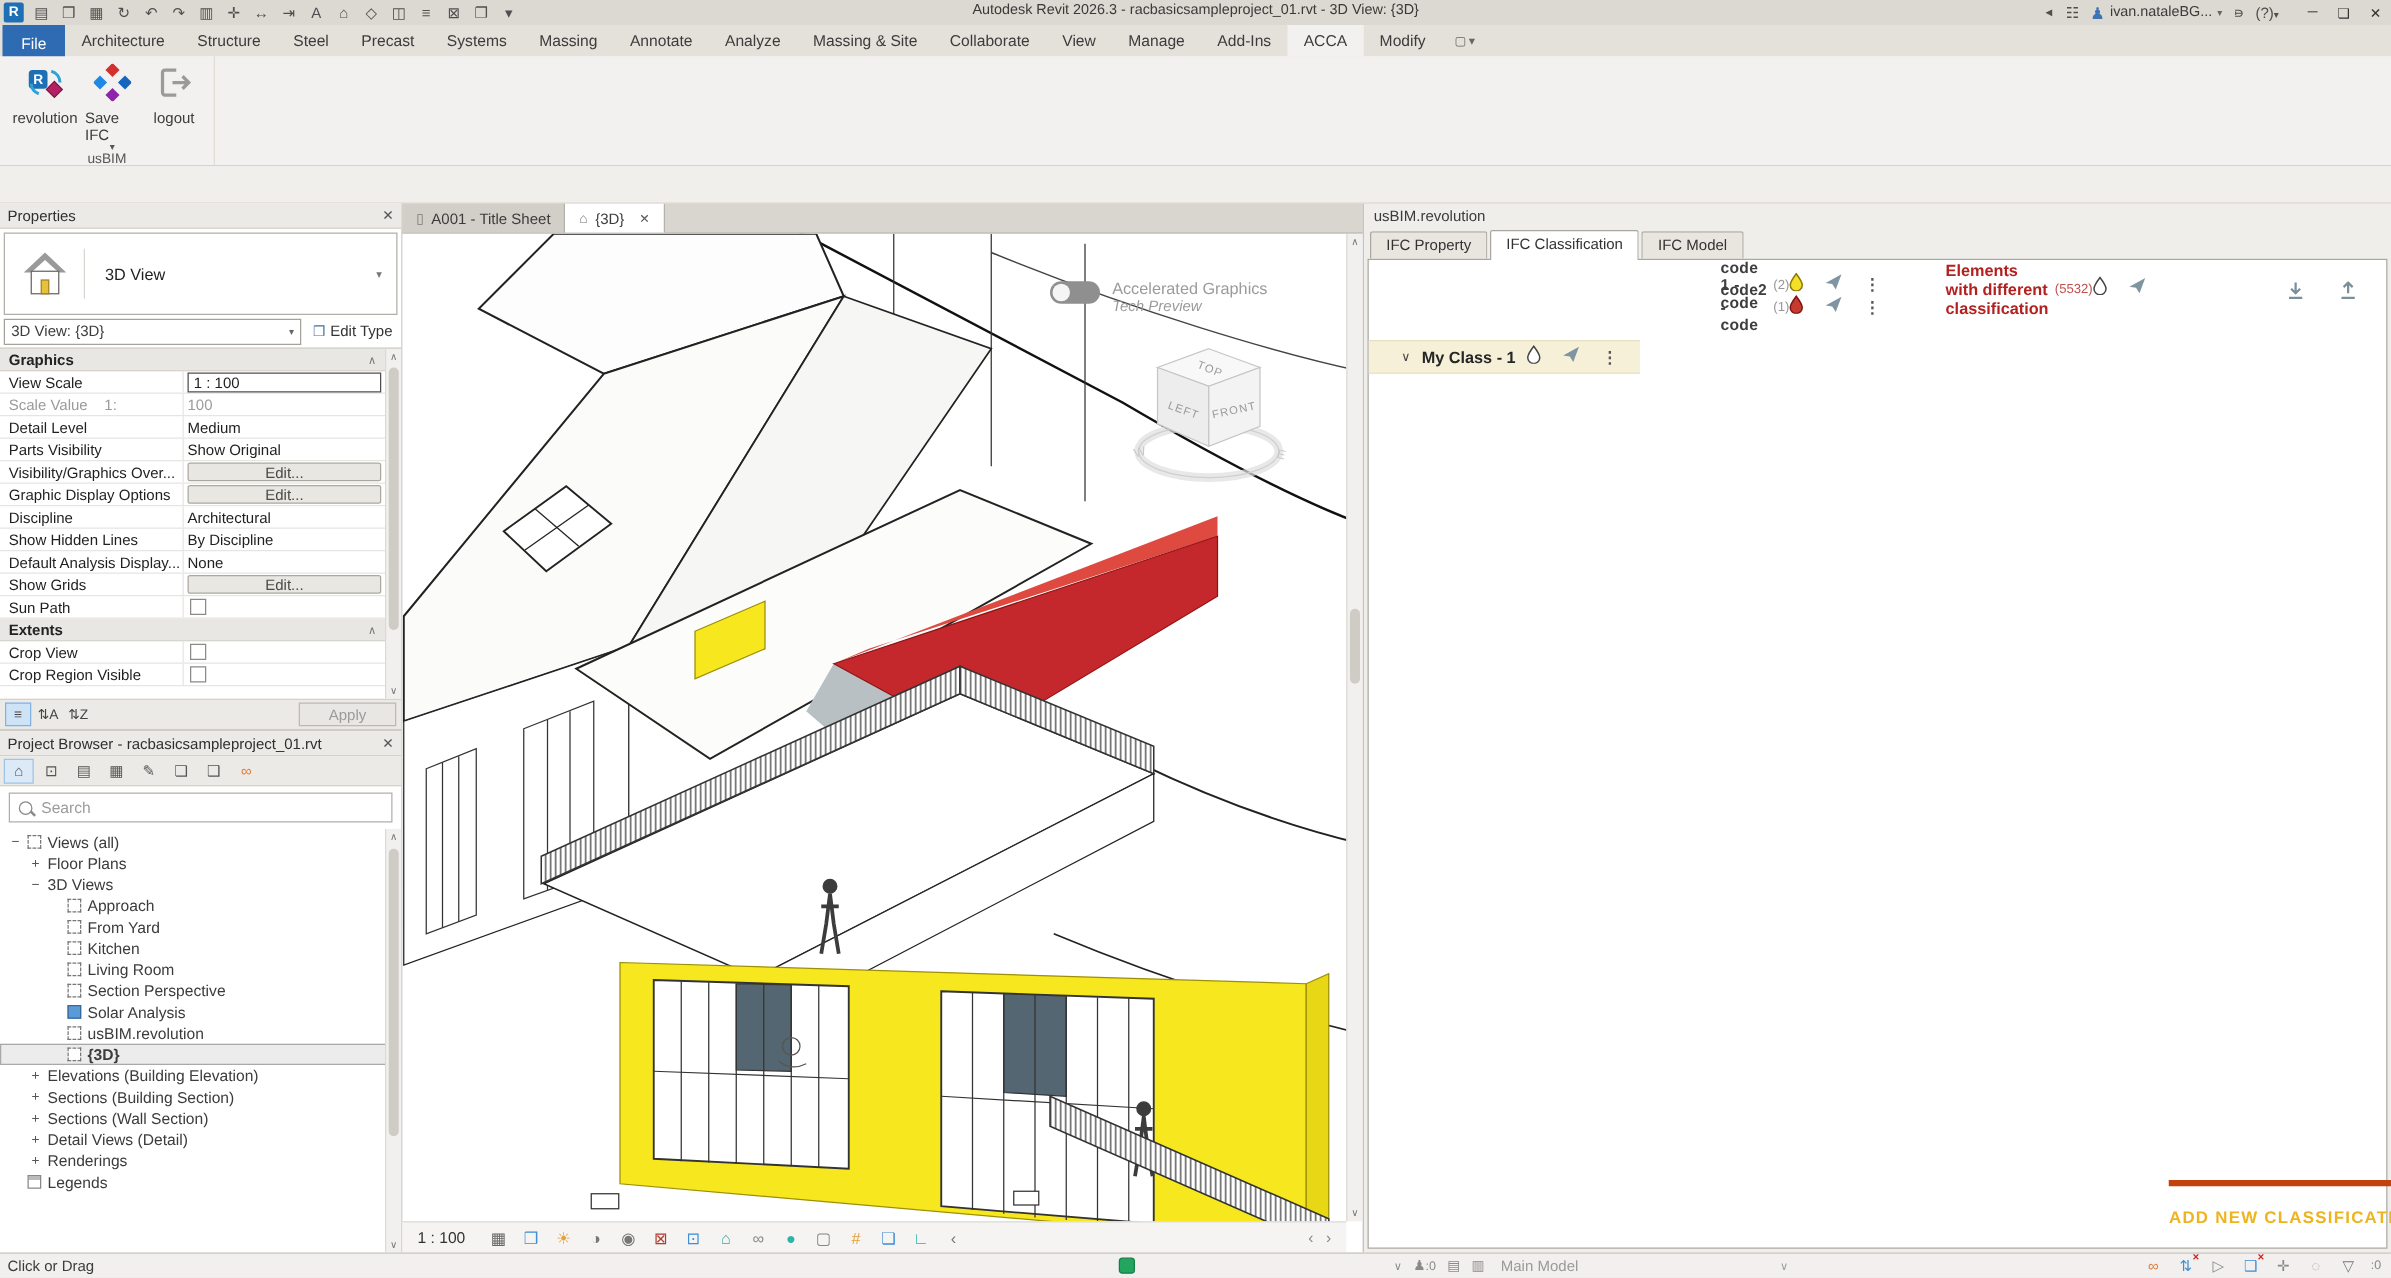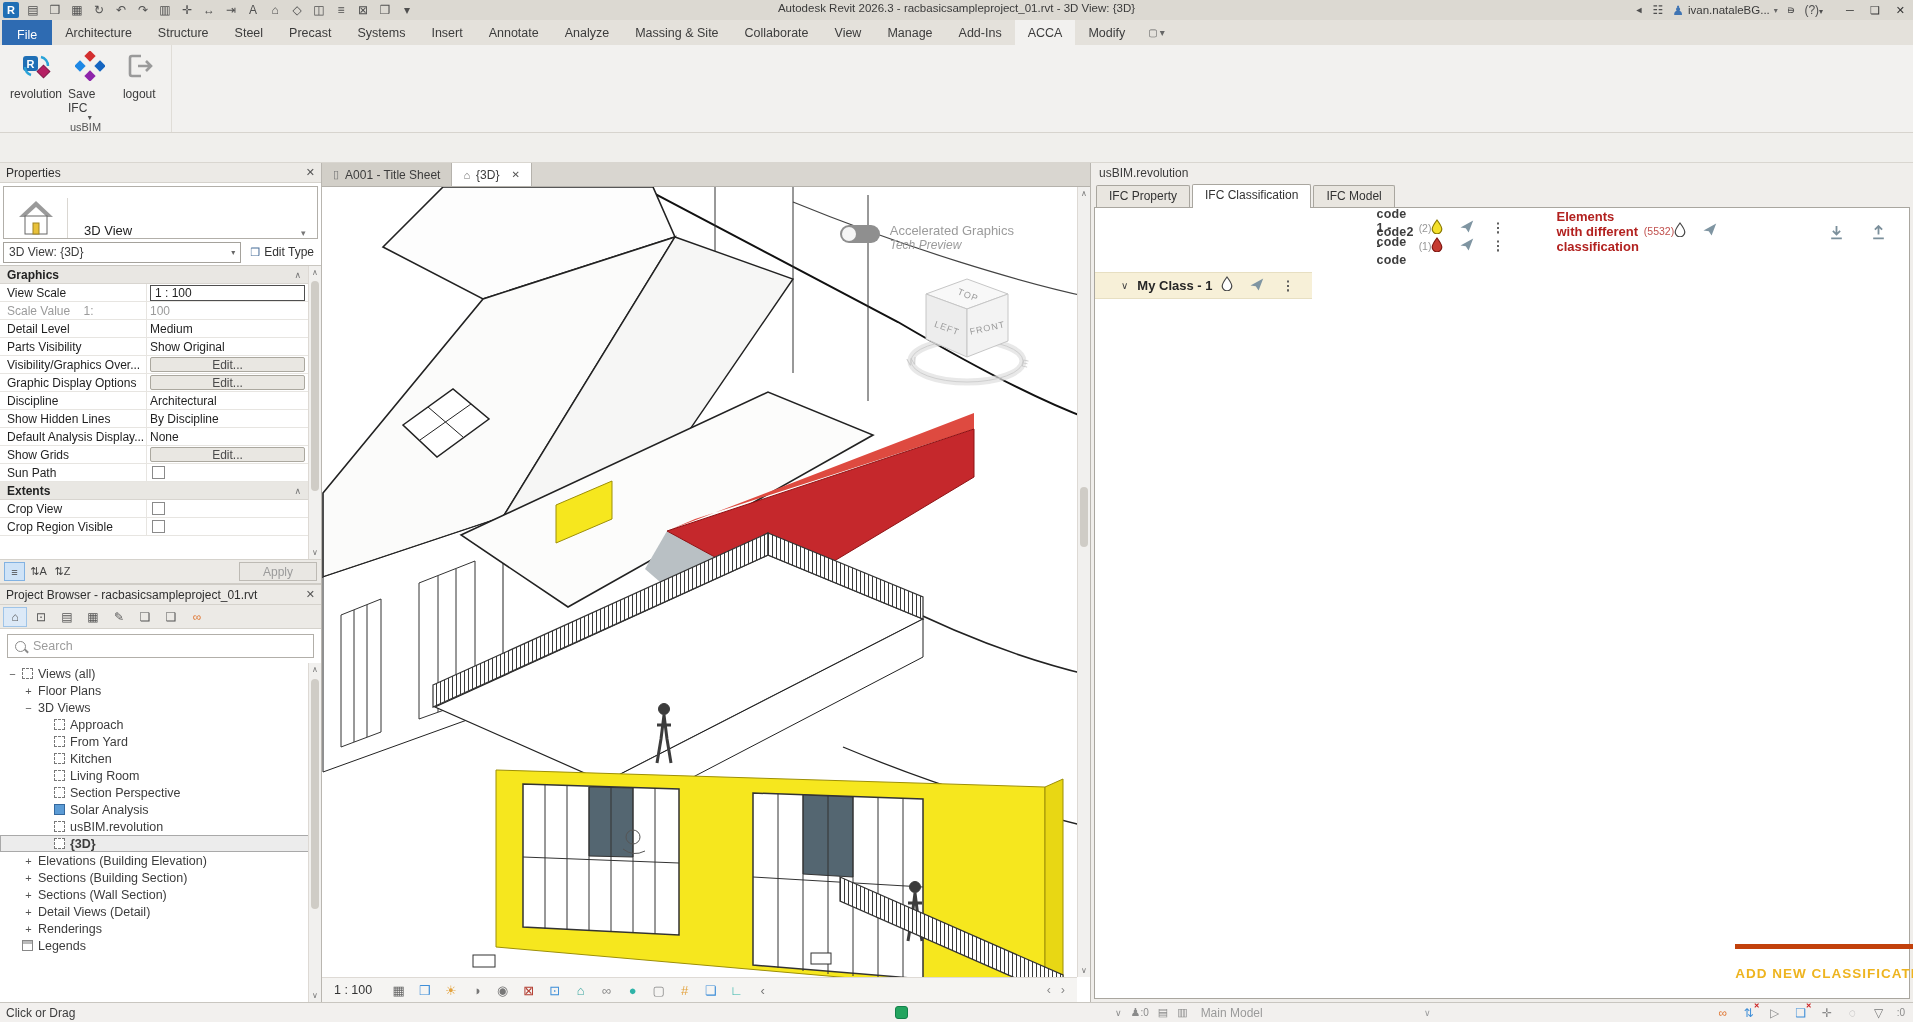--- a/index.html
+++ b/index.html
@@ -32,21 +32,21 @@
   .rpanel-label{height:17px;font-size:11px;color:#555;text-align:center}
   
   .gapstrip{height:30px;background:#f0efec;border-bottom:1px solid #d9d6d0;flex:none}
   
   .workspace{flex:1;display:flex;min-height:0}
   .leftcol{width:322px;flex:none;display:flex;flex-direction:column;border-right:1px solid #b9b6b0;background:#fff}
   .panelhead{height:20px;background:#eceae6;display:flex;align-items:center;justify-content:space-between;padding:0 6px;font-size:12px;color:#2f2f2f;border-bottom:1px solid #d5d2cc;flex:none}
   .xclose{color:#555;font-size:11px;cursor:default}
   
   .props{height:420px;flex:none;display:flex;flex-direction:column;background:#fff}
-  .typesel{height:53px;margin:3px 3px 0;border:1px solid #b2afa9;display:flex;align-items:flex-end;flex:none}
+  .typesel{height:66px;margin:3px 3px 0;border:1px solid #b2afa9;display:flex;align-items:center;flex:none}
   .type-img{width:64px;border-right:1px solid #dad7d2;display:flex;align-items:center;justify-content:center}
   .type-label{flex:1;display:flex;align-items:center;padding-left:16px;font-size:13px;color:#222}
   .type-caret{width:16px;display:flex;align-items:center;color:#777;font-size:9px}
   .instrow{height:26px;display:flex;align-items:center;gap:5px;padding:2px 3px;flex:none}
   .instsel{flex:1;height:21px;border:1px solid #a5a29c;background:#fff;display:flex;align-items:center;justify-content:space-between;padding:0 5px;font-size:12px}
   .instsel .caret{font-size:8px;color:#666}
   .edittype{display:flex;align-items:center;gap:4px;font-size:12px;color:#333;padding:0 4px;cursor:default}
   .edittype .eicon{color:#4a6f9a;font-size:11px}
   .grid{flex:1;position:relative;border-top:1px solid #c9c6c0;font-size:12px;overflow:hidden}
   .gridin{position:absolute;left:0;right:13px;top:0;bottom:0}
@@ -196,21 +196,21 @@
   </div>
 
   <div class="tabrow">
     <div class="file-tab">File</div>
     <div id="ribbontabs" style="display:flex">
         <div class="rtab">Architecture</div>
         <div class="rtab">Structure</div>
         <div class="rtab">Steel</div>
         <div class="rtab">Precast</div>
         <div class="rtab">Systems</div>
-        <div class="rtab">Insert</div>
+        <div class="rtab">Massing</div>
         <div class="rtab">Annotate</div>
         <div class="rtab">Analyze</div>
         <div class="rtab">Massing &amp; Site</div>
         <div class="rtab">Collaborate</div>
         <div class="rtab">View</div>
         <div class="rtab">Manage</div>
         <div class="rtab">Add-Ins</div>
         <div class="rtab active">ACCA</div>
         <div class="rtab">Modify</div>
       </div>

